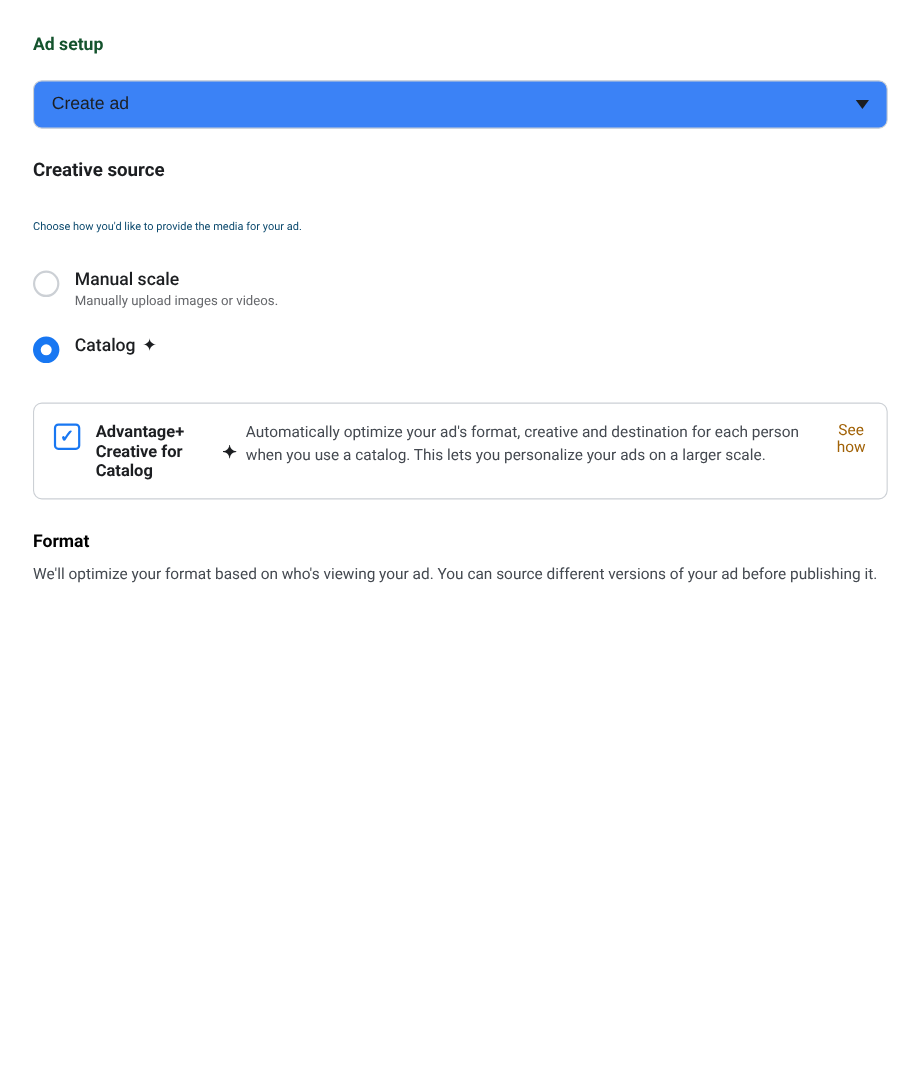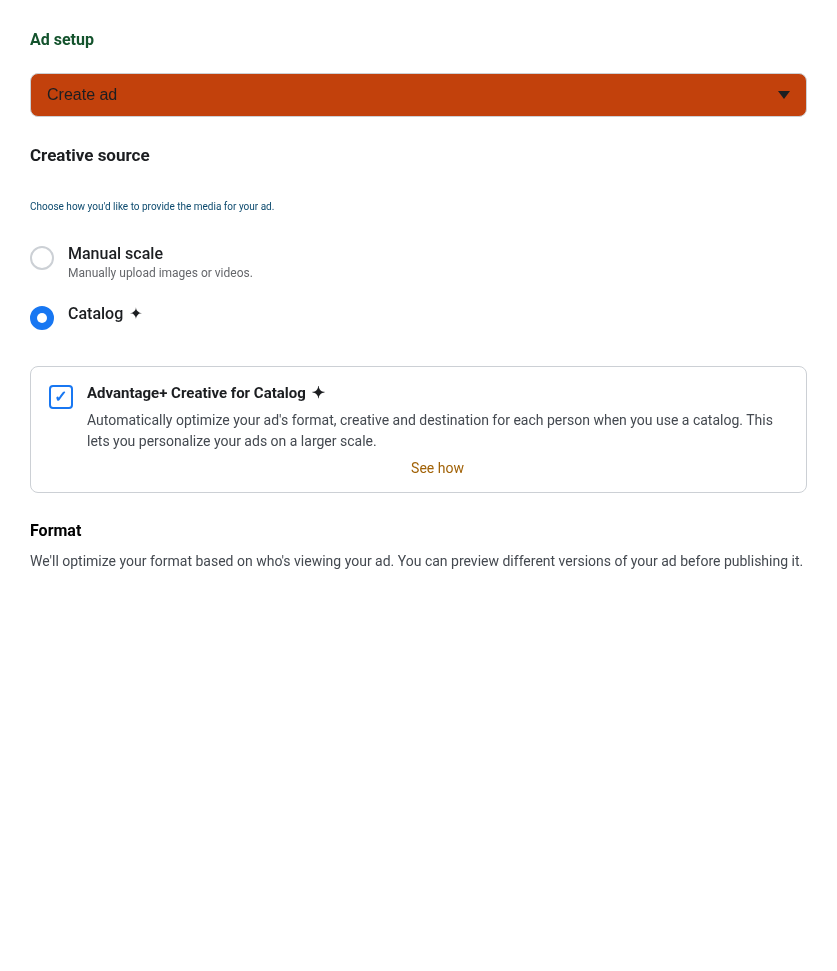--- a/index.html
+++ b/index.html
@@ -29,21 +29,21 @@
     }
 
     .dropdown {
       display: flex;
       align-items: center;
       justify-content: space-between;
       border: 1.5px solid #ccd0d5;
       border-radius: 8px;
       padding: 12px 16px;
       width: 100%;
-      background: #c2410c;
+      background: #3b82f6;
       cursor: pointer;
       font-size: 16px;
       color: #1c1e21;
     }
 
     .dropdown-arrow {
       width: 0;
       height: 0;
       border-left: 6px solid transparent;
       border-right: 6px solid transparent;
@@ -157,21 +157,20 @@
 
     .checkmark {
       color: #1877f2;
       font-size: 16px;
       font-weight: 700;
       line-height: 1;
     }
 
     .checkbox-content {
       display: flex;
-      flex-direction: column;
       gap: 8px;
     }
 
     .checkbox-title {
       font-size: 15px;
       font-weight: 700;
       color: #1c1e21;
       display: flex;
       align-items: center;
       gap: 6px;
@@ -259,14 +258,14 @@
       <span>Advantage+ Creative for Catalog</span>
       <span class="sparkle-icon">✦</span>
     </div>
     <div class="checkbox-description">Automatically optimize your ad's format, creative and destination for each person when you use a catalog. This lets you personalize your ads on a larger scale.</div>
     <a class="see-how-link" href="#">See how</a>
   </div>
 </div>
 
 <div class="format-section">
   <div class="format-title">Format</div>
-  <div class="format-description">We'll optimize your format based on who's viewing your ad. You can preview different versions of your ad before publishing it.</div>
+  <div class="format-description">We'll optimize your format based on who's viewing your ad. You can source different versions of your ad before publishing it.</div>
 </div>
 
 </body></html>

